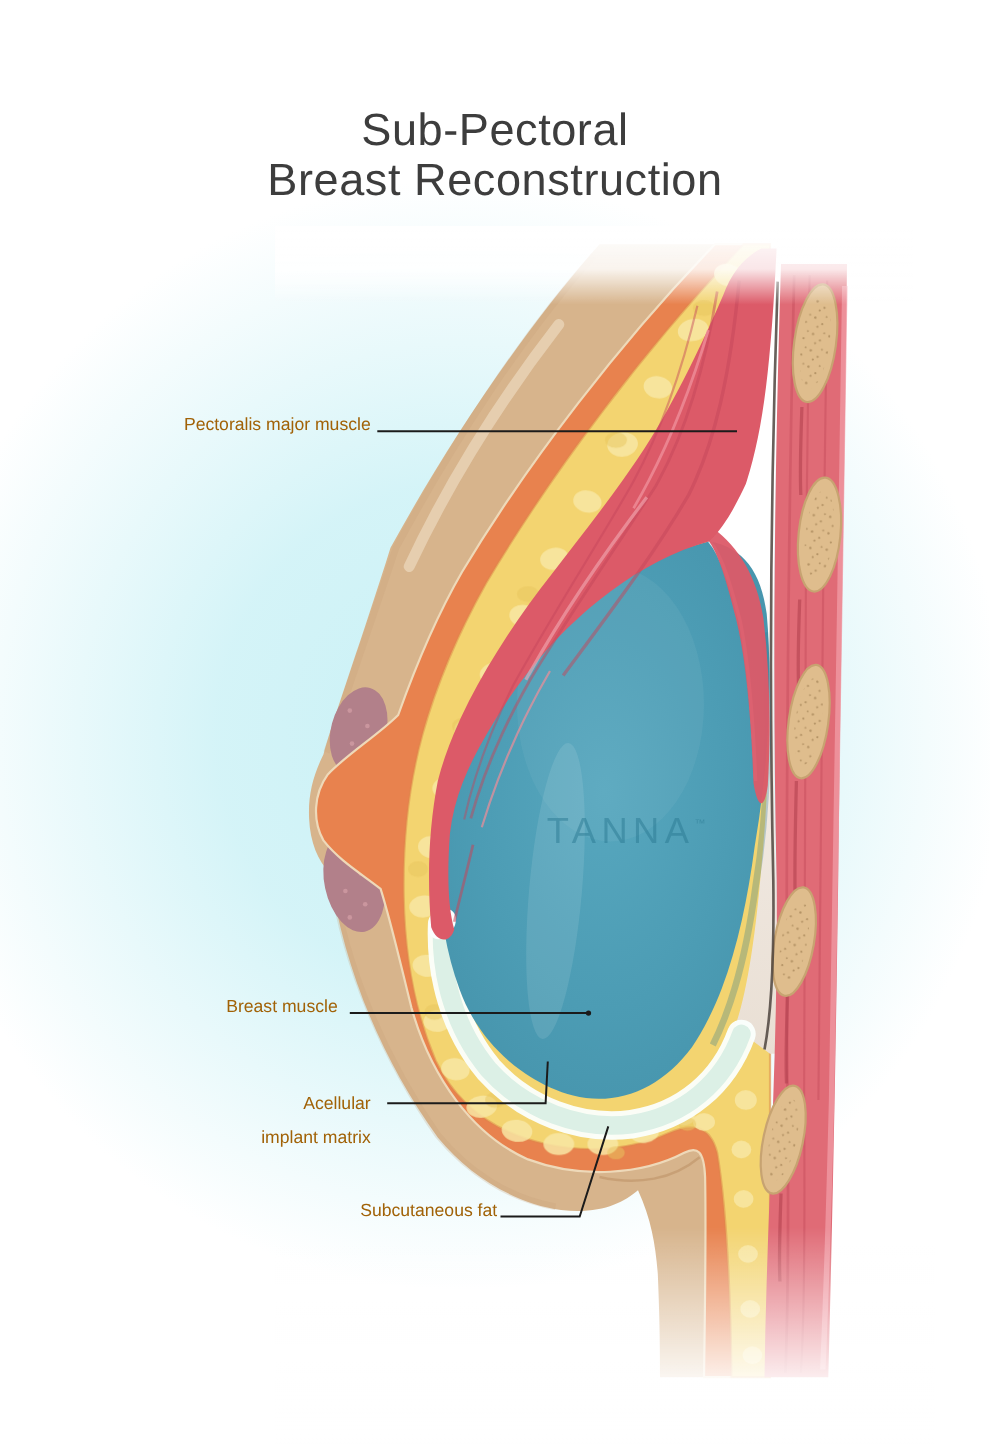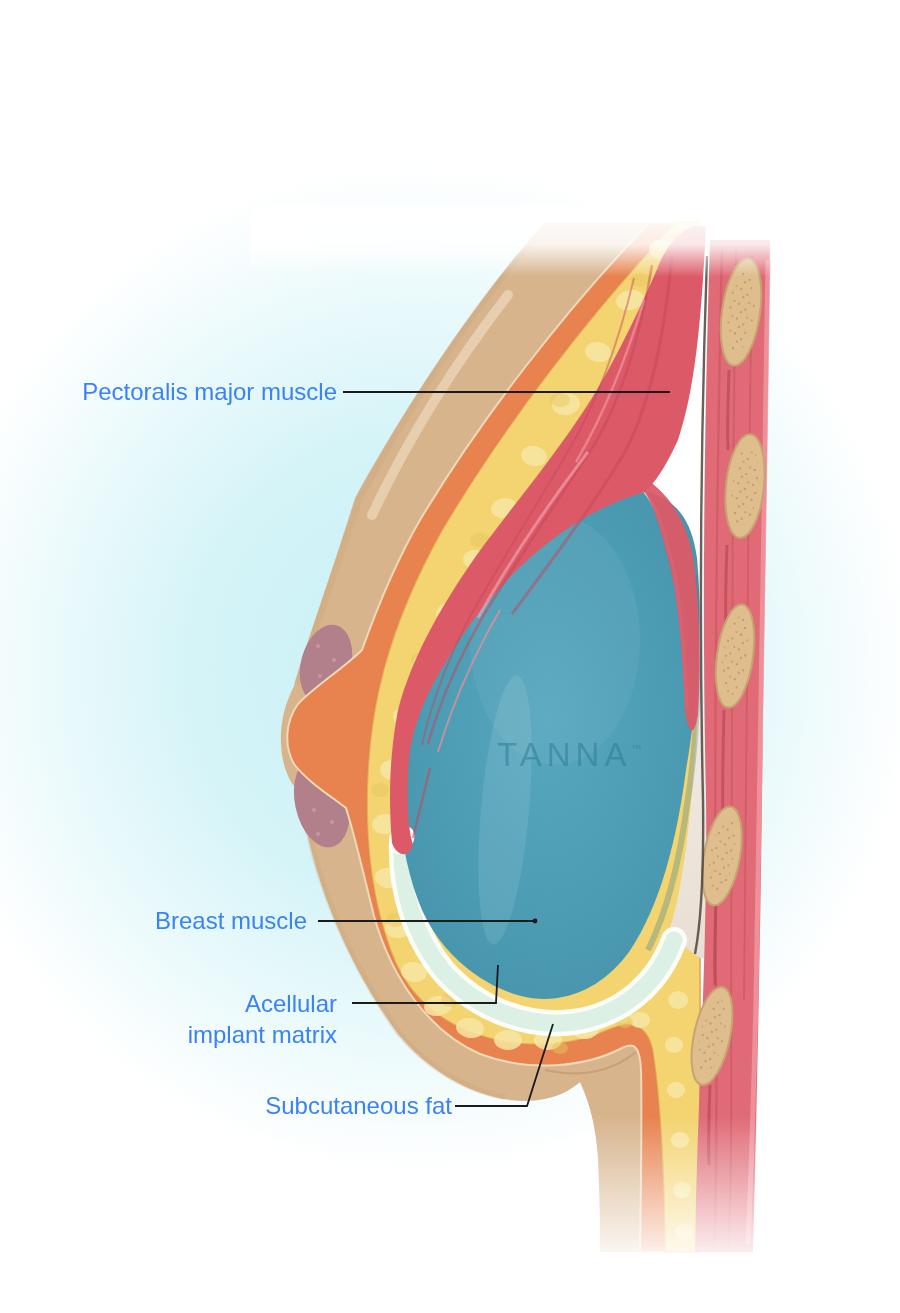--- a/index.html
+++ b/index.html
@@ -1,21 +1,21 @@
 <!DOCTYPE html>
 <html><head>
 <meta charset="utf-8">
 <style>
   html,body{margin:0;padding:0;background:#ffffff;}
   .stage{position:relative;width:900px;height:1313px;background:#ffffff;overflow:hidden;
          font-family:"Liberation Sans","DejaVu Sans",sans-serif;}
   .stage svg{position:absolute;left:0;top:0;}
   .page-title{position:absolute;left:0;right:0;top:96px;text-align:center;
     font-size:41px;line-height:45px;letter-spacing:.5px;color:#3d3d3d;font-weight:400;}
-  .callout{position:absolute;font-size:24px;color:#3b82f6;white-space:nowrap;}
+  .callout{position:absolute;font-size:16px;color:#a16207;white-space:nowrap;}
   .callout.right{text-align:right;}
   #label-pec{right:563px;top:378px;}
   #label-implant{right:593px;top:907px;}
   #label-adm{right:563px;top:988px;line-height:31px;}
   #label-fat{right:448px;top:1092px;}
   .watermark{position:absolute;left:497px;top:736px;font-size:33px;letter-spacing:5px;
     color:rgba(45,122,148,.52);font-weight:400;}
   .watermark .tm{font-size:10px;letter-spacing:0;vertical-align:14px;}
 </style>
 </head>
@@ -246,20 +246,24 @@
 
   <g stroke="#1b1b1b" stroke-width="1.8" fill="none">
     <path d="M 343,392 L 670,392"></path>
     <path d="M 318,921 L 533,921"></path>
     <path d="M 352,1003 L 496,1003 L 498,965"></path>
     <path d="M 455,1106 L 527,1106 L 553,1024"></path>
   </g>
   <circle cx="535" cy="921" r="2.4" fill="#1b1b1b"></circle>
 </svg>
 
+  <div class="page-title">
+    <div>Sub-Pectoral</div>
+    <div>Breast Reconstruction</div>
+  </div>
 
   <div id="label-pec" class="callout right">Pectoralis major muscle</div>
 
   <div id="label-implant" class="callout right">Breast muscle</div>
 
   <div id="label-adm" class="callout right">
     <div>Acellular</div>
     <div>implant matrix</div>
   </div>
 

